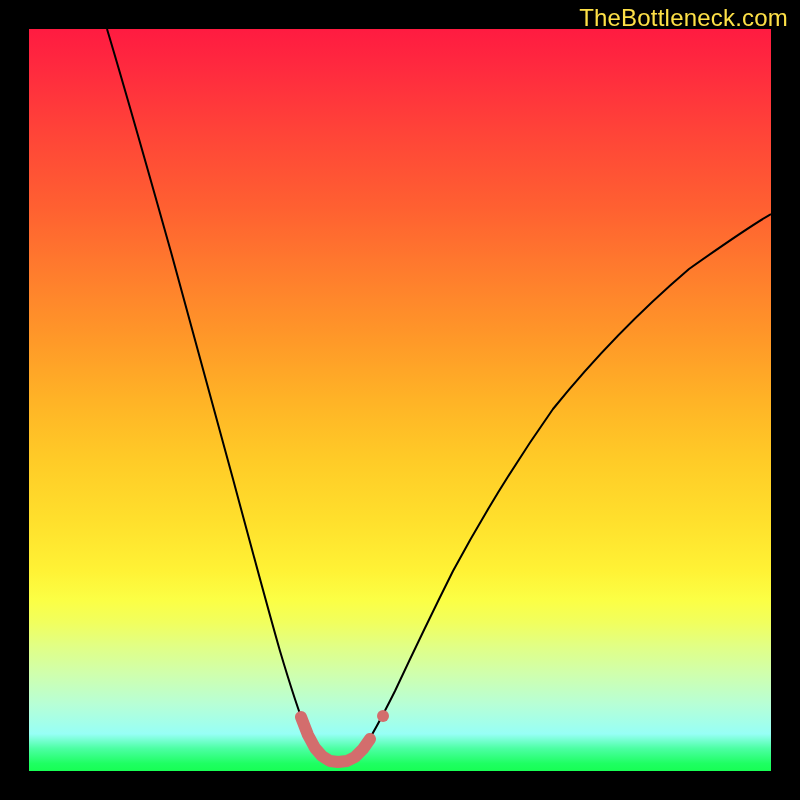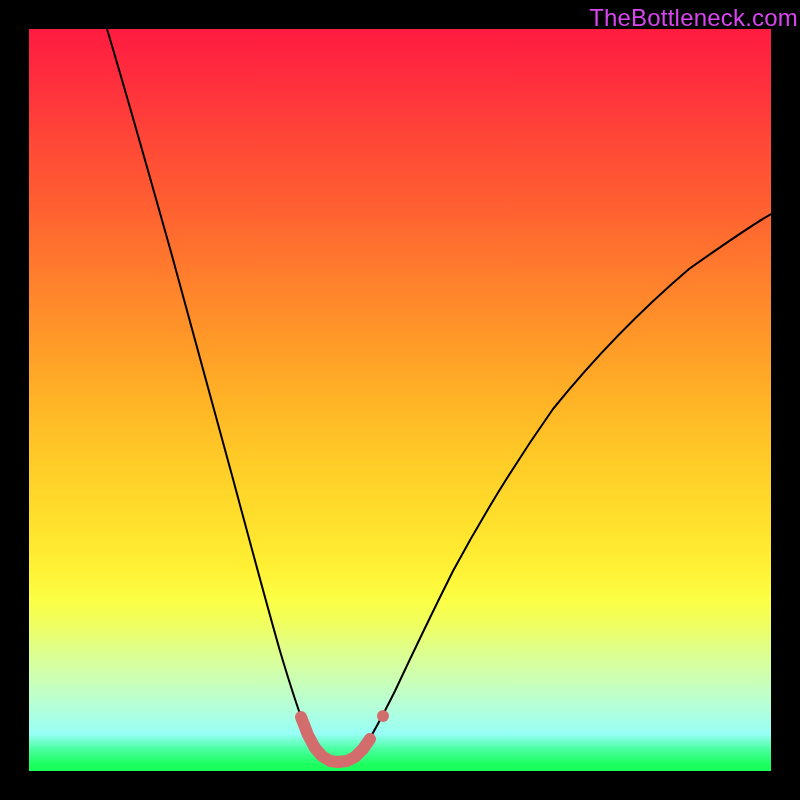--- a/index.html
+++ b/index.html
@@ -35,22 +35,22 @@
       #b7ffd6 91%,
       #97fff6 95%,
       #4bffa2 97%,
       #1eff62 99%,
       #17ff54 100%
     );
   }
   .watermark {
     position: absolute;
     top: 4px;
-    right: 2px;
-    color: #d946ef;
+    right: 12px;
+    color: #fde047;
     font-size: 24px;
     font-weight: 500;
     letter-spacing: 0.2px;
   }
   svg {
     position: absolute;
     left: 0;
     top: 0;
   }
   .curve {

